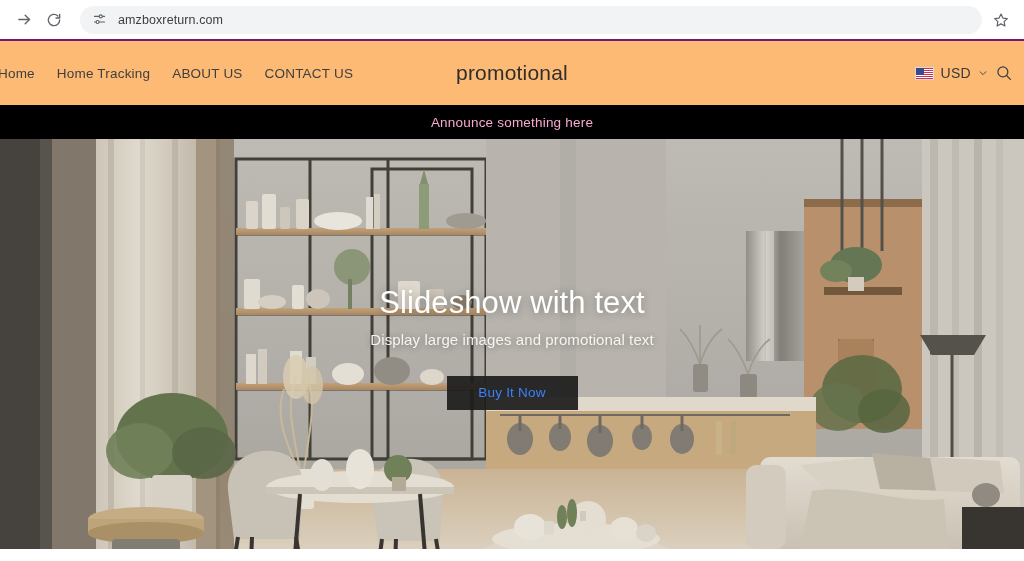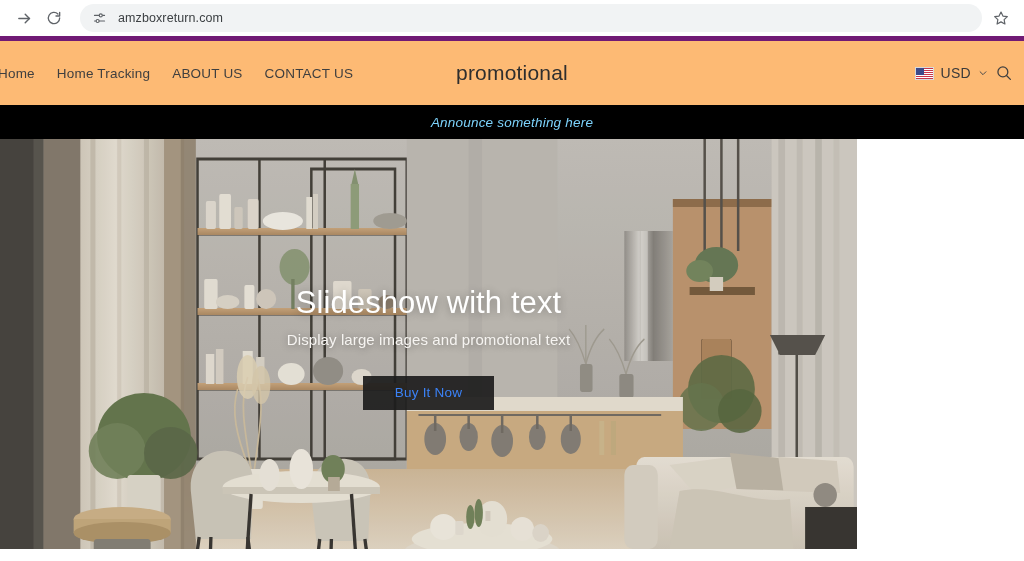--- a/index.html
+++ b/index.html
@@ -21,21 +21,21 @@
     background: #ffffff;
   }
 
   
   .browser-chrome {
     position: absolute;
     top: 0; left: 0;
     width: 1024px;
     height: 41px;
     background: #ffffff;
-    border-bottom: 5px solid #701a75;
+    border-bottom: 2px solid #701a75;
     display: flex;
     align-items: center;
     padding: 0 10px;
   }
 
   .nav-btn {
     width: 28px;
     height: 28px;
     display: flex;
     align-items: center;
@@ -207,32 +207,31 @@
     position: absolute;
     top: 105px; left: 0;
     width: 1024px;
     height: 34px;
     background: #000000;
     display: flex;
     align-items: center;
     justify-content: center;
   }
   .announcement-text {
-    color: #7dd3fc;
+    color: #f9a8d4;
     font-size: 13.5px;
     letter-spacing: 0.2px;
     font-family: "Liberation Sans", sans-serif;
-    font-style: italic;
   }
 
   
   .hero {
     position: absolute;
     top: 139px; left: 0;
-    width: 857px;
+    width: 1024px;
     height: 410px;
     overflow: hidden;
     background: #9a9691;
   }
 
   .hero-scene { position: absolute; inset: 0; }
   .hero-scene svg { display: block; width: 100%; height: 100%; }
 
   .hero-content {
     position: absolute;

